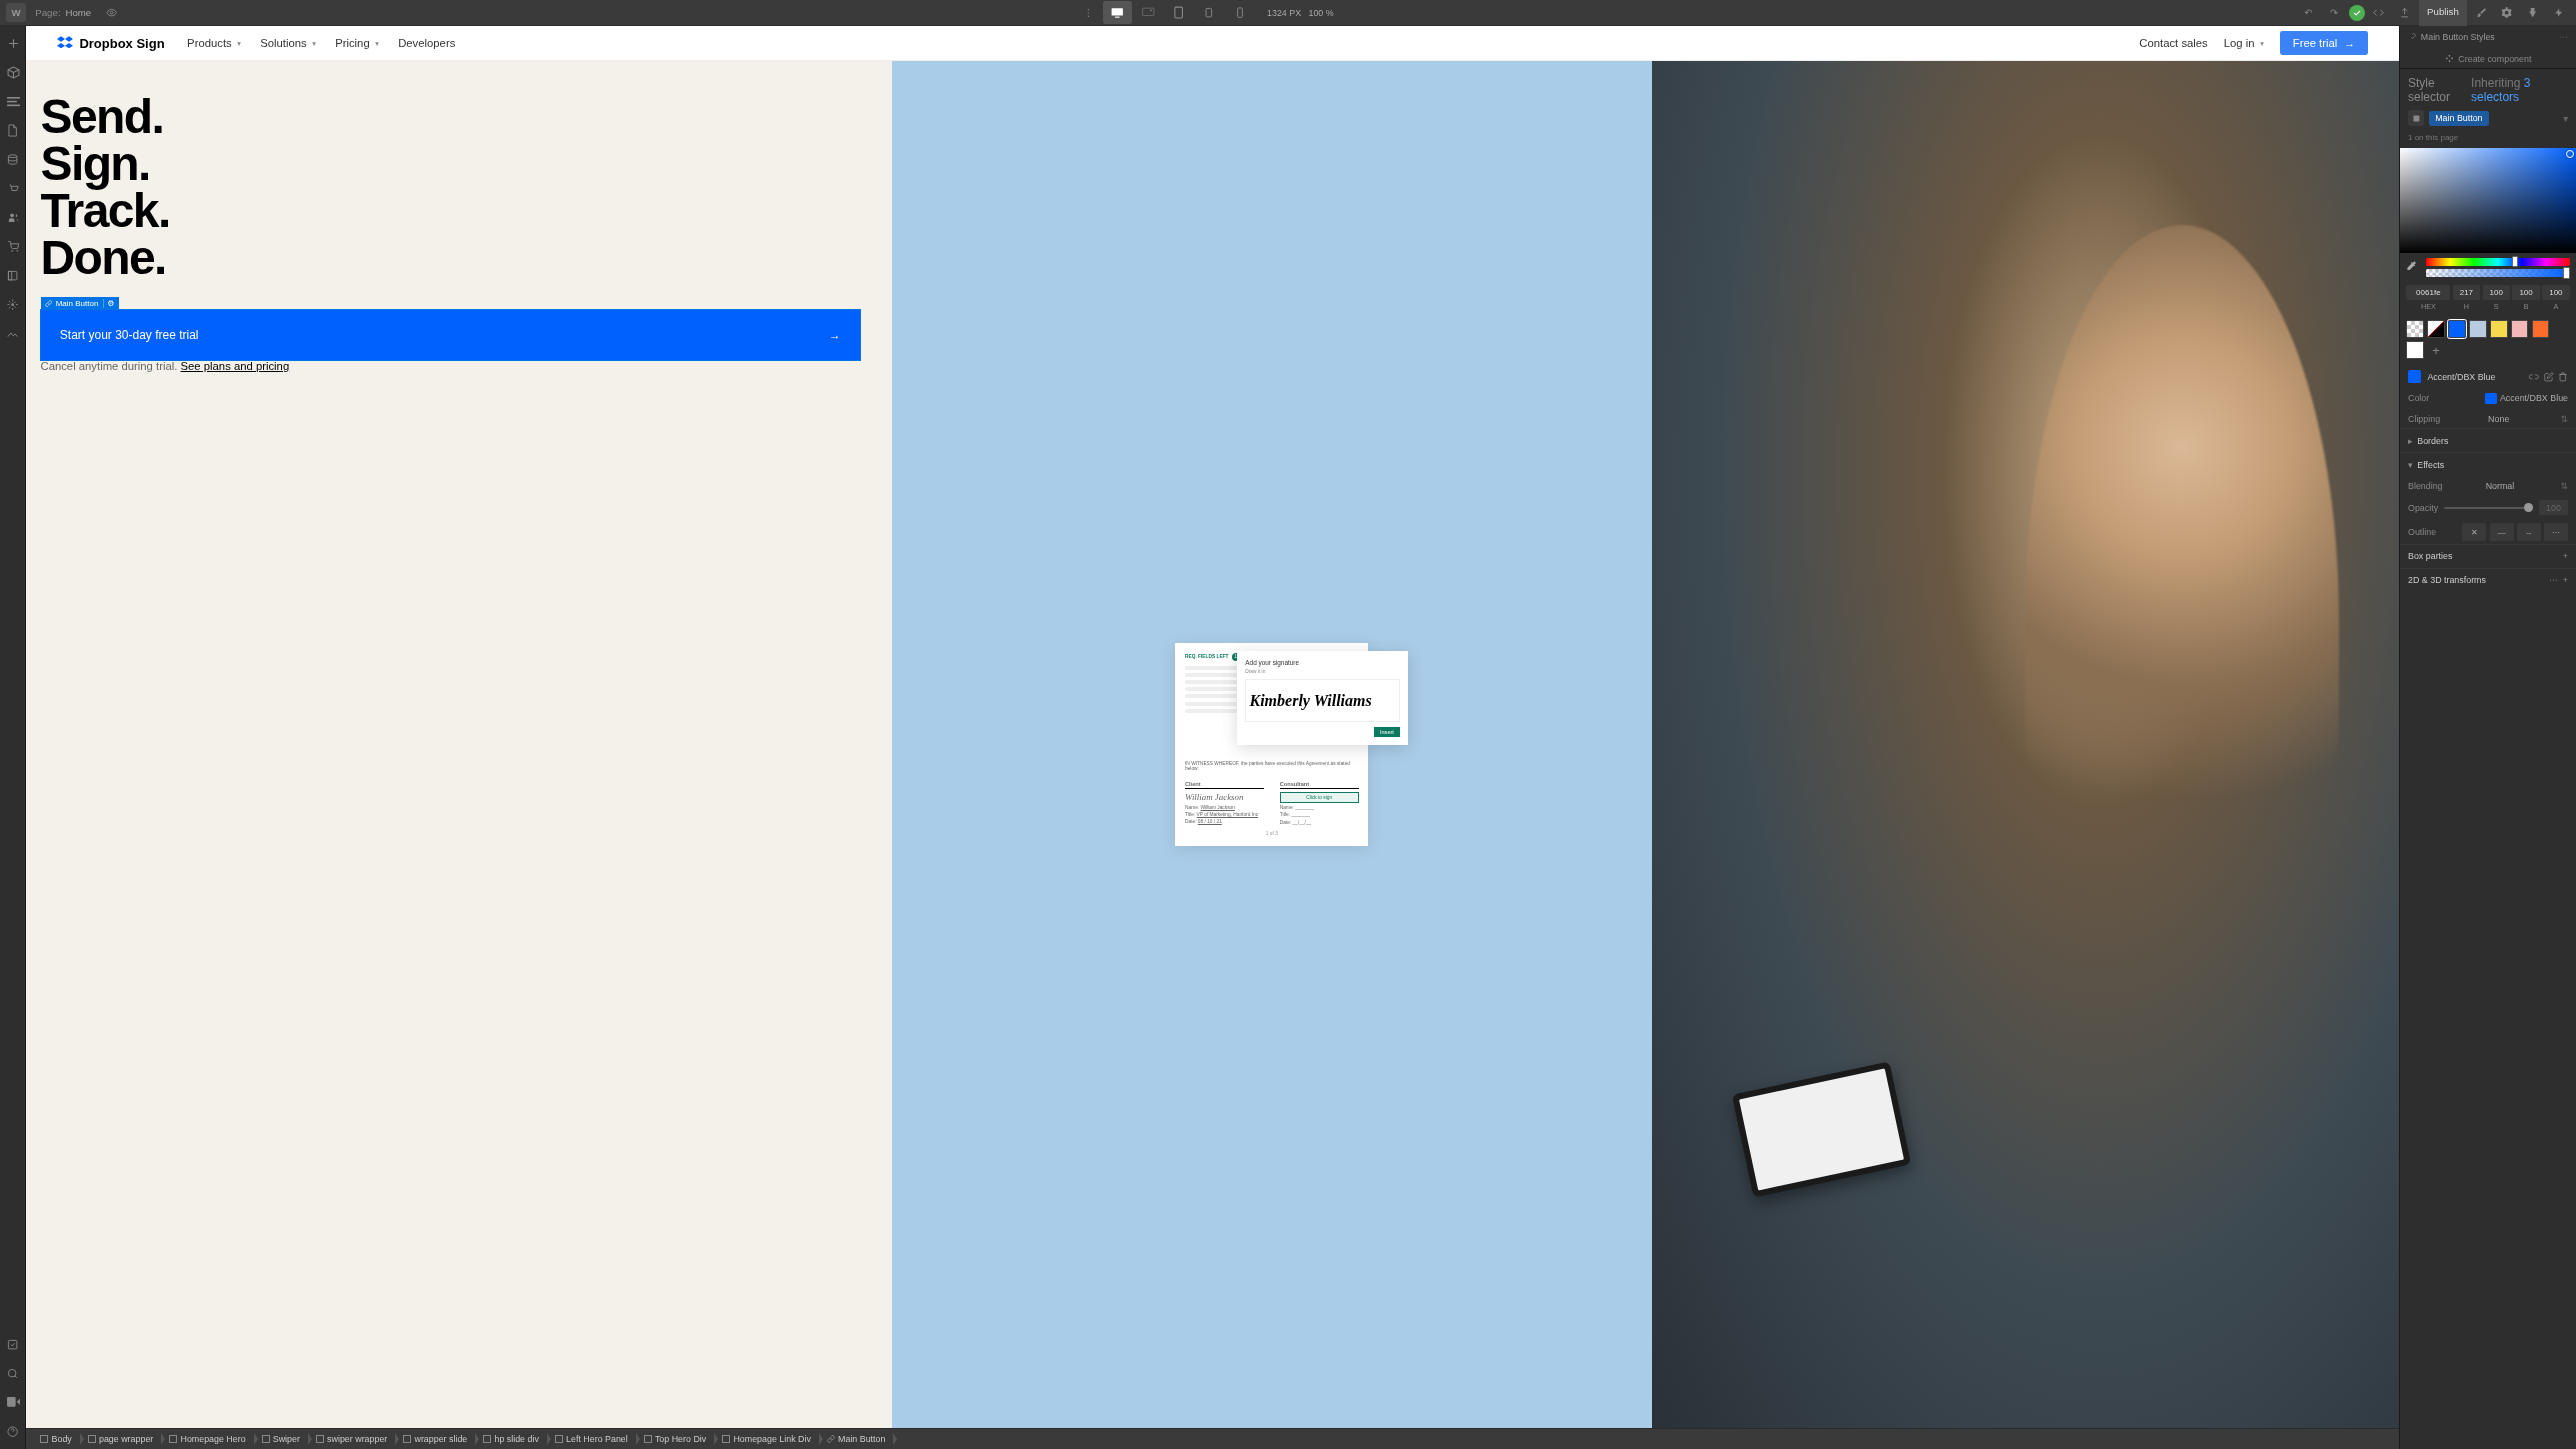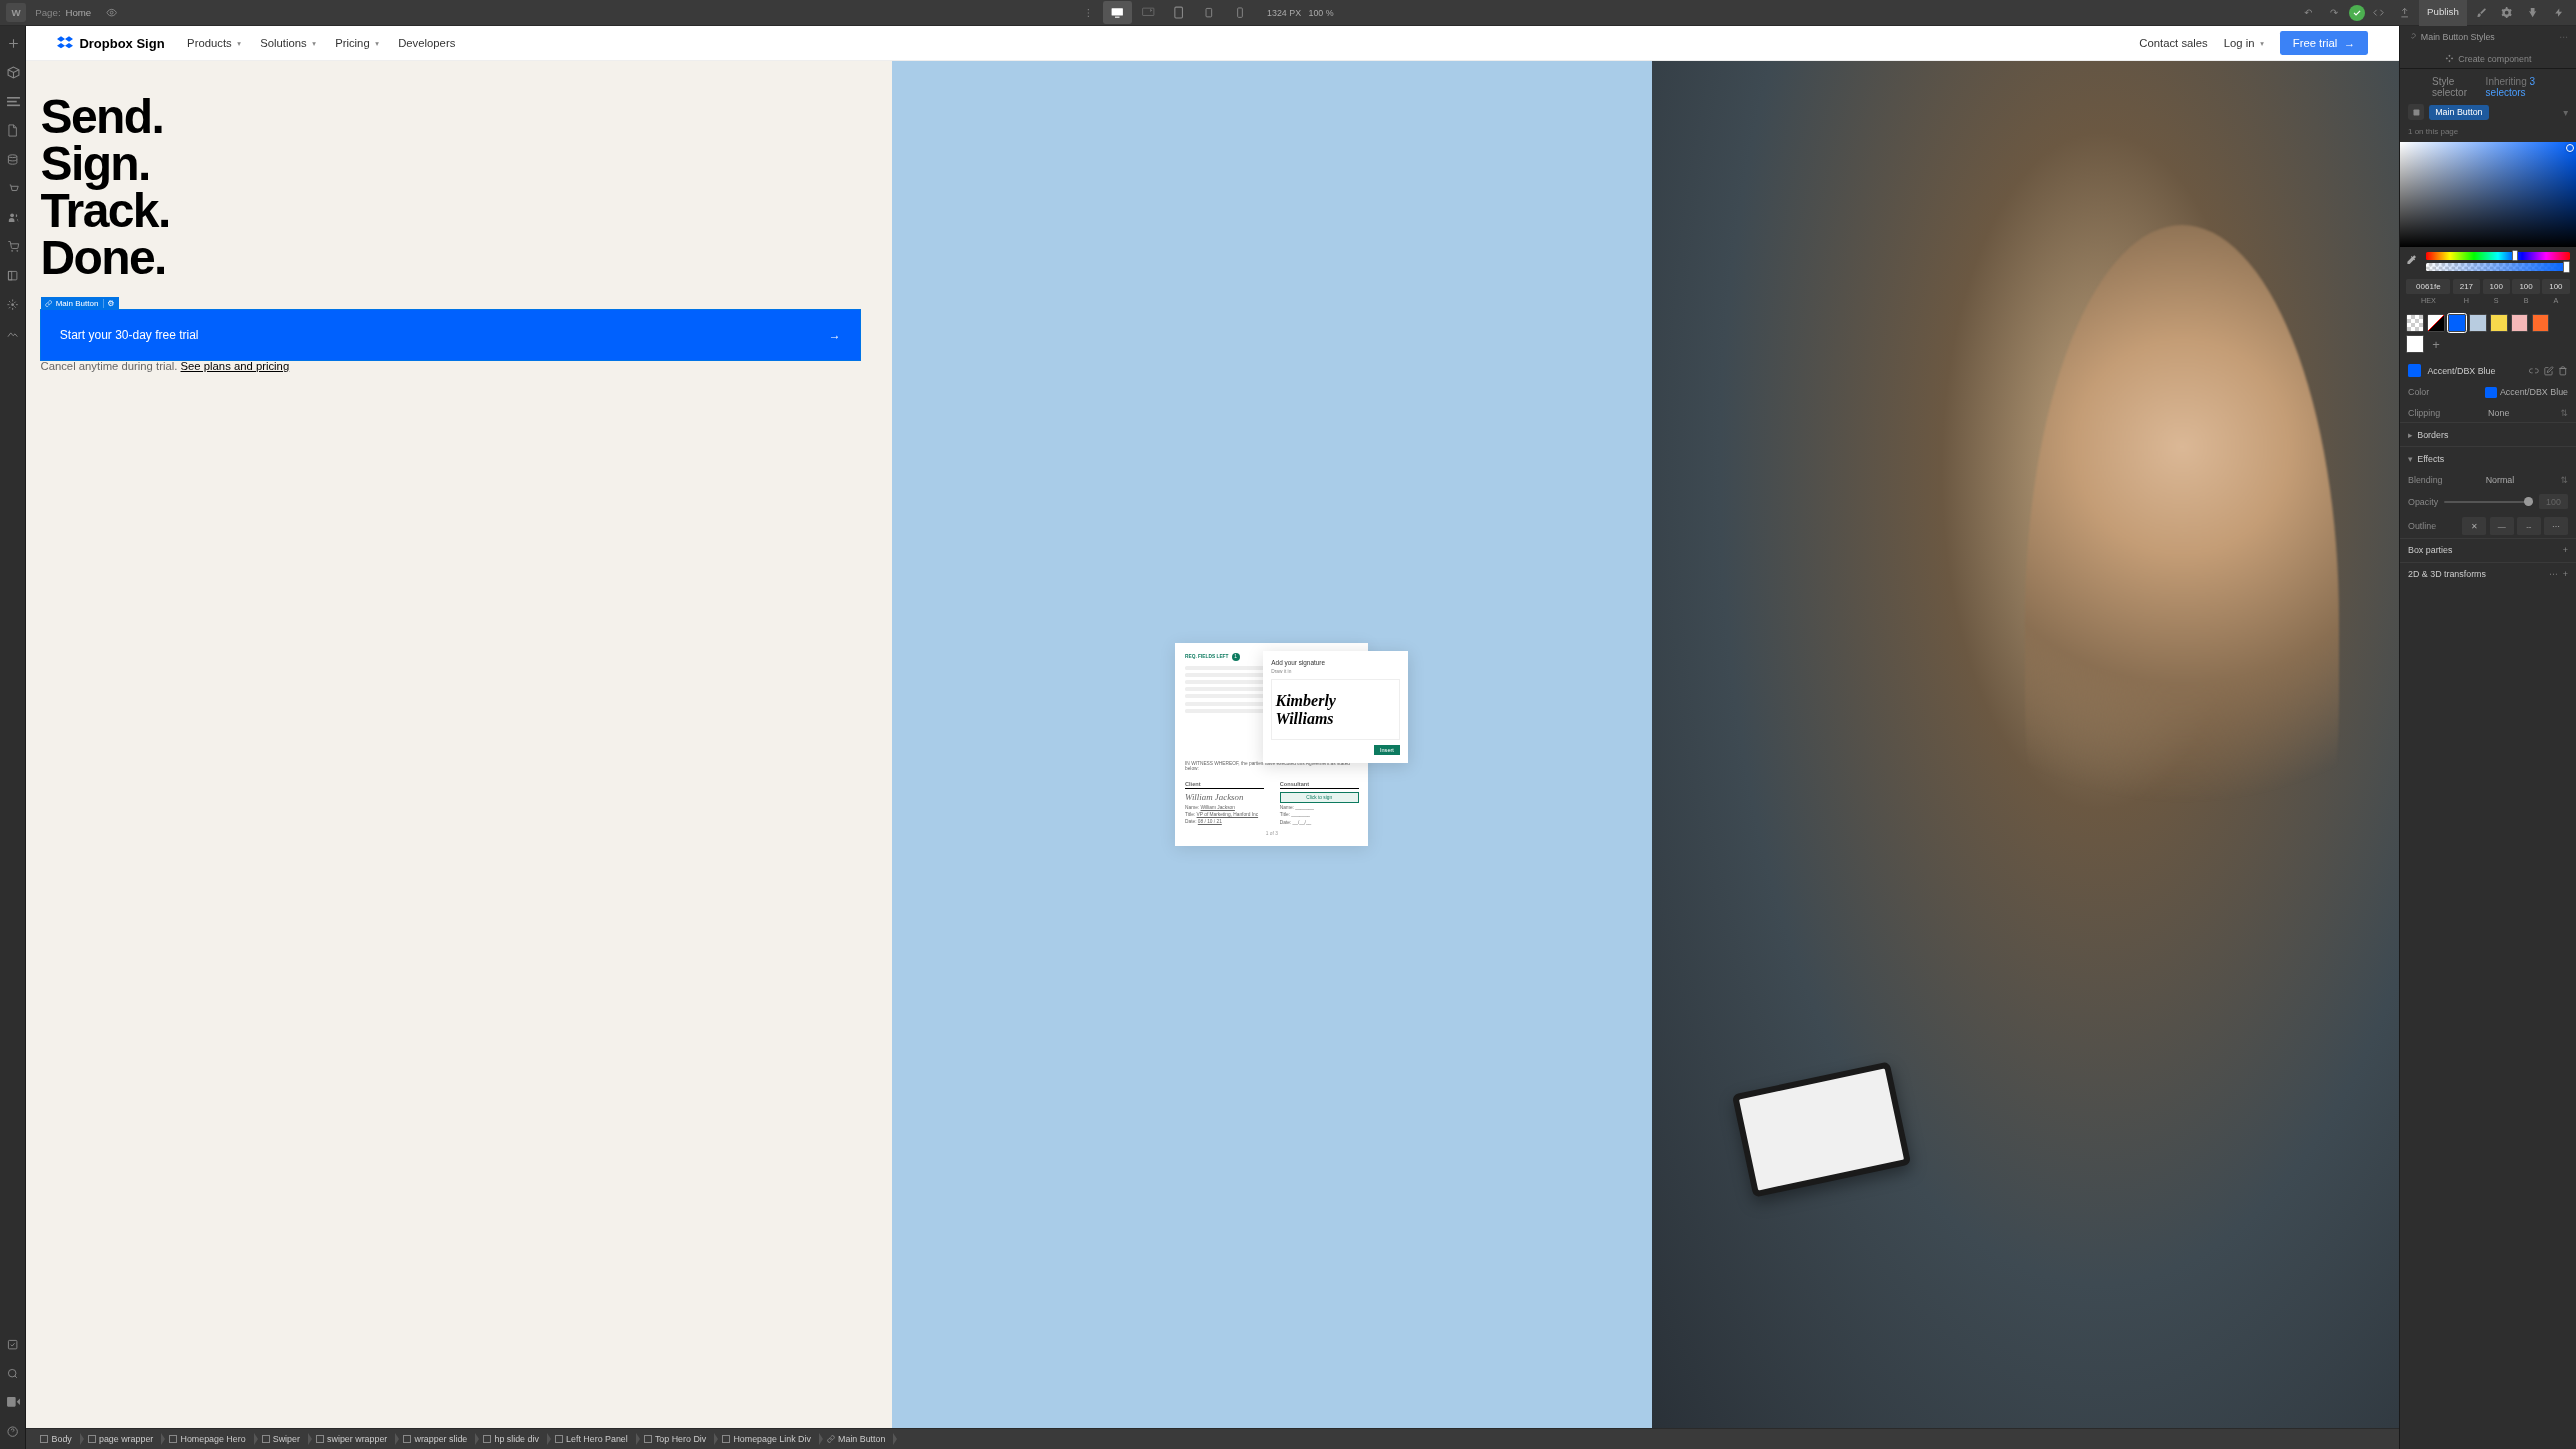--- a/index.html
+++ b/index.html
@@ -50,21 +50,21 @@
 .hero-button-wrap { margin-top: 29px; position: relative; }
 .element-label { position: absolute; top: -13px; left: 0; background: #0073e6; color: #fff; font-size: 8px; padding: 1.6px 4.8px; display: flex; align-items: center; gap: 3.2px; }
 .element-label-gear { border-left: 0.8px solid rgba(255,255,255,0.3); padding-left: 3.2px; margin-left: 1.6px; }
 .hero-button { background: #0061fe; color: #fff; padding: 17.7px 19.3px; font-size: 12px; font-weight: 500; display: flex; align-items: center; justify-content: space-between; width: 100%; border: none; outline: 1.6px solid #0073e6; }
 .hero-sub { margin-top: 0; color: #666; font-size: 11.3px; }
 .hero-sub a { color: #000; text-decoration: underline; }
 .hero-desc { margin-top: auto; text-align: center; font-size: 13.7px; color: #000; line-height: 1.45; padding: 0 16px 16px; font-weight: 500;}
 
 .hero-mid { width: 32%; background: #a9cce8; display: flex; align-items: center; justify-content: center; }
 .doc-preview { width: 193px; background: #fff; box-shadow: 0 3.2px 16px rgba(0,0,0,0.1); padding: 9.7px; font-size: 5.6px; color: #666; position: relative; }
-.doc-preview .sig-popup { position: absolute; top: 8px; right: -40px; width: 145px; background: #fff; box-shadow: 0 3.2px 16px rgba(0,0,0,0.15); padding: 8px; }
+.doc-preview .sig-popup { position: absolute; top: 8px; right: -40px; width: 171px; background: #fff; box-shadow: 0 3.2px 16px rgba(0,0,0,0.15); padding: 8px; }
 .sig-popup-title { font-size: 6.4px; color: #333; margin-bottom: 3.2px; }
 .sig-drawn { font-family: cursive; font-size: 16px; color: #000; padding: 11.3px 3.2px; border: 0.8px solid #eee; margin-top: 4.8px; font-style: italic; font-weight: bold;}
 .sig-insert { background: #0d7a5f; color: #fff; font-size: 5.6px; padding: 2.4px 6.4px; float: right; margin-top: 4.8px; }
 .doc-line { height: 4px; background: #eee; margin: 3.2px 0; border-radius: 1.6px; }
 .doc-header-badge { display: inline-block; background: #0d7a5f; color: #fff; border-radius: 50%; width: 8px; height: 8px; font-size: 4.8px; text-align: center; line-height: 8px; }
 .doc-sig-row { display: flex; gap: 16px; margin-top: 9.7px; }
 .doc-sig-col { flex: 1; }
 .doc-sig-label { font-weight: bold; font-size: 5.6px; border-bottom: 0.8px solid #000; padding-bottom: 1.6px; margin-bottom: 3.2px;}
 .doc-field { font-size: 4.8px; margin-top: 2.4px; }
 .doc-click-sign { border: 0.8px solid #0d7a5f; background: #e8f4f0; color: #0d7a5f; text-align: center; padding: 1.6px; font-size: 4.8px; }
@@ -78,21 +78,21 @@
 
 .breadcrumb { height: 21px; background: #3a3a3a; display: flex; align-items: center; padding: 0 6.4px; gap: 0; border-top: 0.8px solid #2a2a2a; overflow-x: auto; }
 .bc-item { display: flex; align-items: center; gap: 3.2px; padding: 0 8px; color: #ccc; font-size: 8.9px; cursor: pointer; white-space: nowrap; position: relative; }
 .bc-item::after { content:''; position: absolute; right: -4px; top: 50%; transform: translateY(-50%); width: 0; height: 0; border-left: 4px solid #555; border-top: 6.4px solid transparent; border-bottom: 6.4px solid transparent; }
 .bc-icon { width: 8px; height: 8px; border: 0.8px solid #888; }
 
 
 .right-panel { width: 177px; background: #2e2e2e; display: flex; flex-direction: column; border-left: 0.8px solid #1a1a1a; overflow-y: auto; }
 .rp-header { padding: 6.4px 8px; display: flex; align-items: center; gap: 4.8px; color: #999; font-size: 8.9px; }
 .rp-create { padding: 4.8px 8px; text-align: center; color: #888; font-size: 8.9px; border-bottom: 0.8px solid #1a1a1a; cursor: pointer; display: flex; align-items: center; justify-content: center; gap: 4.8px;}
-.rp-section-label { padding: 6.4px 8px 3.2px; color: #888; font-size: 10px; display: flex; justify-content: space-between; margin-left: 24px; }
+.rp-section-label { padding: 6.4px 8px 3.2px; color: #888; font-size: 12px; display: flex; justify-content: space-between; }
 .rp-section-label .inh { color: #777; }
 .rp-section-label .inh b { color: #4a9eff; font-weight: normal;}
 .rp-selector-row { padding: 3.2px 8px 6.4px; display: flex; align-items: center; gap: 4.8px; }
 .rp-selector-chip { background: #1e5a9e; color: #fff; padding: 2.4px 6.4px; border-radius: 2.4px; font-size: 8.9px; }
 .rp-selector-icon { width: 16px; height: 16px; background: #3a3a3a; border-radius: 2.4px; display: flex; align-items: center; justify-content: center; color: #888; }
 .rp-count { padding: 0 8px 6.4px; color: #777; font-size: 8px; }
 
 
 .color-picker { padding: 0; }
 .cp-sat { height: 105px; background: linear-gradient(to top, #000, transparent), linear-gradient(to right, #fff, #0061fe); position: relative; }

